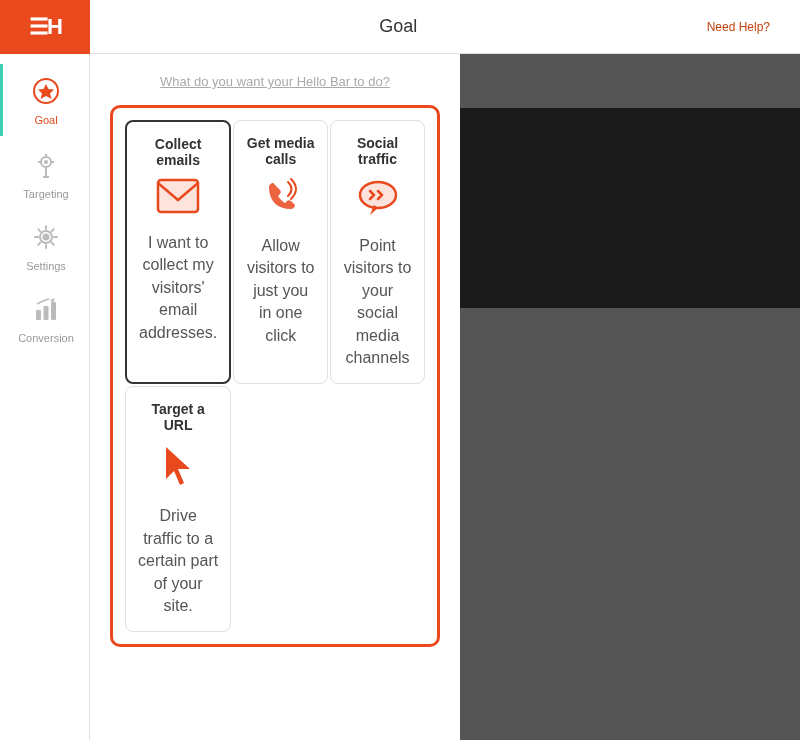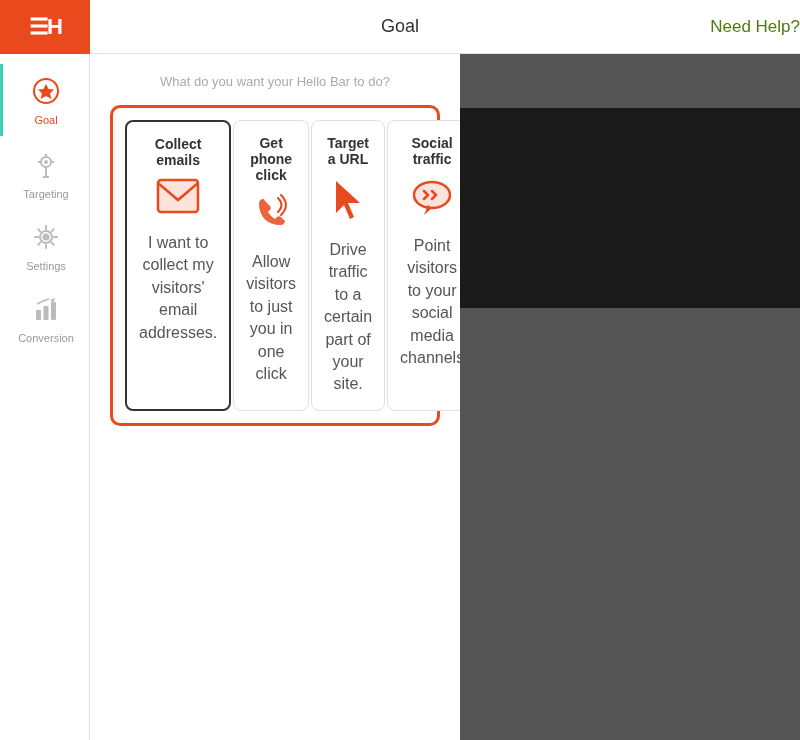--- a/index.html
+++ b/index.html
@@ -37,22 +37,23 @@
       letter-spacing: -2px;
     }
     .top-title {
       flex: 1;
       text-align: center;
       font-size: 18px;
       font-weight: 400;
       color: #333;
     }
     .need-help {
-      color: #4d7c0f;
-      font-size: 17px;
+      margin-right: 30px;
+      color: #c2410c;
+      font-size: 12px;
       cursor: pointer;
       font-weight: 500;
     }
 
     
     .main-layout {
       display: flex;
       flex: 1;
       overflow: hidden;
     }
@@ -99,33 +100,34 @@
       flex: 1;
       background: #fff;
       padding: 20px 20px 10px 20px;
       overflow-y: auto;
     }
     .subtitle {
       text-align: center;
       color: #aaa;
       font-size: 13px;
       margin-bottom: 16px;
+      text-decoration: underline;
     }
 
     
     .goal-container {
       border: 3px solid #e8491d;
       border-radius: 10px;
       padding: 12px;
       background: #fff;
     }
 
     .goal-grid {
       display: grid;
-      grid-template-columns: 1fr 1fr 1fr 1fr;
+      grid-template-columns: 1fr 1fr 1fr;
       gap: 2px;
     }
 
     .goal-card {
       border: 1.5px solid #e0e0e0;
       border-radius: 8px;
       padding: 14px 12px;
       display: flex;
       flex-direction: column;
       align-items: center;
@@ -260,59 +262,59 @@
             <svg width="44" height="36" viewBox="0 0 44 36" fill="none">
               <rect x="2" y="2" width="40" height="32" rx="3" fill="#e8491d" opacity="0.15"></rect>
               <rect x="2" y="2" width="40" height="32" rx="3" stroke="#e8491d" stroke-width="2.5" fill="none"></rect>
               <polyline points="2,5 22,22 42,5" stroke="#e8491d" stroke-width="2.5" fill="none"></polyline>
             </svg>
           </div>
           <span class="card-desc">I want to collect my visitors' email addresses.</span>
         </div>
 
         <div class="goal-card">
-          <span class="card-title">Get phone click</span>
+          <span class="card-title">Get media calls</span>
           <div class="card-icon">
             <svg width="40" height="40" viewBox="0 0 40 40" fill="none">
               <path d="M12 6 C10 6 8 8 8 10 C8 24 16 32 30 32 C32 32 34 30 34 28 L30 24 C29 23 27 23 26 24 L24 26 C22 25 18 21 17 19 L19 17 C20 16 20 14 19 13 L15 9 C14 8 13 6 12 6Z" fill="#e8491d" opacity="0.85"></path>
 
               <path d="M27,5 Q34,12 27,19" stroke="#e8491d" stroke-width="2" fill="none" stroke-linecap="round"></path>
               <path d="M30,2 Q40,12 30,22" stroke="#e8491d" stroke-width="2" fill="none" stroke-linecap="round"></path>
             </svg>
           </div>
           <span class="card-desc">Allow visitors to just you in one click</span>
         </div>
 
         <div class="goal-card">
-          <span class="card-title">Target a URL</span>
-          <div class="card-icon">
-            <svg width="36" height="44" viewBox="0 0 36 44" fill="none">
-
-              <polygon points="6,4 6,36 14,28 20,42 24,40 18,26 30,26" fill="#e8491d"></polygon>
-            </svg>
-          </div>
-          <span class="card-desc">Drive traffic to a certain part of your site.</span>
-        </div>
-
-        <div class="goal-card">
           <span class="card-title">Social traffic</span>
           <div class="card-icon">
             <svg width="44" height="40" viewBox="0 0 44 40" fill="none">
 
               <ellipse cx="22" cy="18" rx="18" ry="13" fill="#e8491d" opacity="0.15"></ellipse>
               <ellipse cx="22" cy="18" rx="18" ry="13" stroke="#e8491d" stroke-width="2.5" fill="none"></ellipse>
               <path d="M14 38 L18 28 L22 31Z" fill="#e8491d"></path>
 
               <polyline points="14,14 18,18 14,22" stroke="#e8491d" stroke-width="2.5" fill="none" stroke-linecap="round" stroke-linejoin="round"></polyline>
               <polyline points="22,14 26,18 22,22" stroke="#e8491d" stroke-width="2.5" fill="none" stroke-linecap="round" stroke-linejoin="round"></polyline>
             </svg>
           </div>
           <span class="card-desc">Point visitors to your social media channels</span>
         </div>
 
+        <div class="goal-card">
+          <span class="card-title">Target a URL</span>
+          <div class="card-icon">
+            <svg width="36" height="44" viewBox="0 0 36 44" fill="none">
+
+              <polygon points="6,4 6,36 14,28 20,42 24,40 18,26 30,26" fill="#e8491d"></polygon>
+            </svg>
+          </div>
+          <span class="card-desc">Drive traffic to a certain part of your site.</span>
+        </div>
+
 
       </div>
     </div>
   </div>
 
   <div class="right-panel">
     <div class="right-panel-top"></div>
     <div class="right-panel-dark"></div>
     <div class="right-panel-bottom"></div>
   </div>

